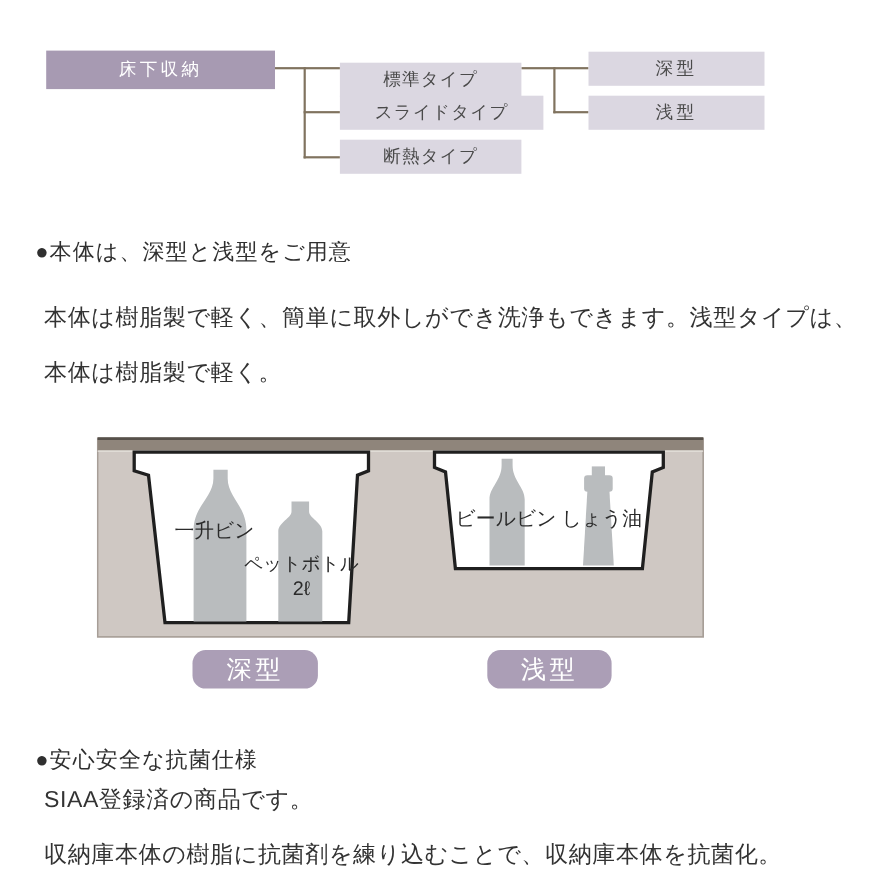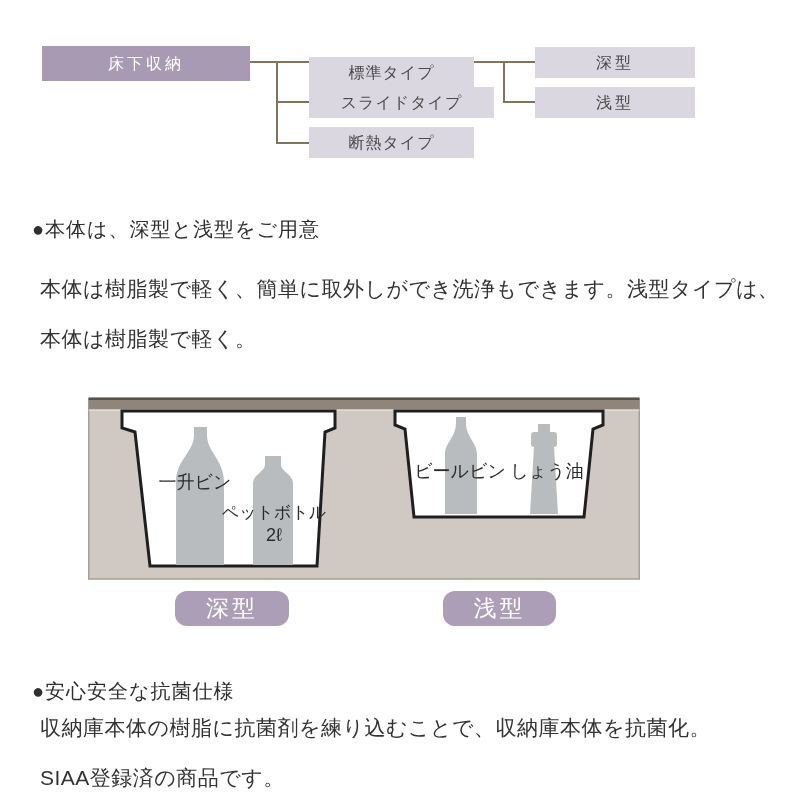--- a/index.html
+++ b/index.html
@@ -123,17 +123,17 @@
       <text class="illu-label" x="372" y="81" font-size="18" text-anchor="middle">ビールビン</text>
       <text class="illu-label" x="459" y="81" font-size="18" text-anchor="middle">しょう油</text>
     </svg>
   </div>
 
   <div class="pill pill-deep">深型</div>
   <div class="pill pill-shallow">浅型</div>
 
   <div class="heading heading-2">●安心安全な抗菌仕様</div>
   <div class="para para-2">
+    <span>SIAA登録済の商品です。</span>
     <span>収納庫本体の樹脂に抗菌剤を練り込むことで、収納庫本体を抗菌化。</span>
-    <span>SIAA登録済の商品です。</span>
   </div>
 
 </div>
 
 </body></html>

